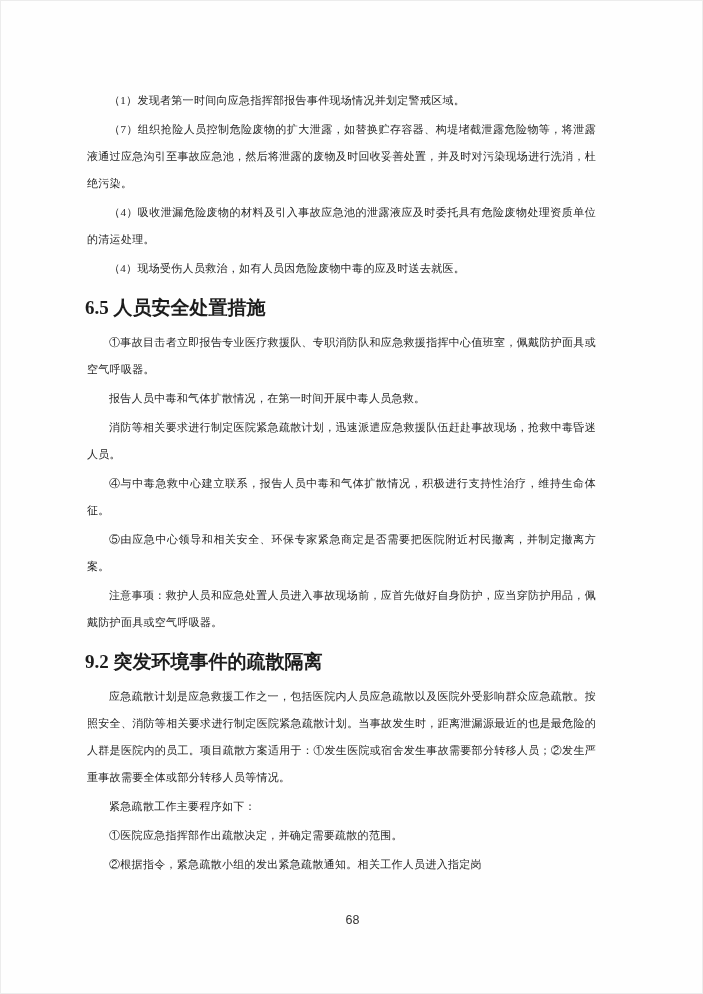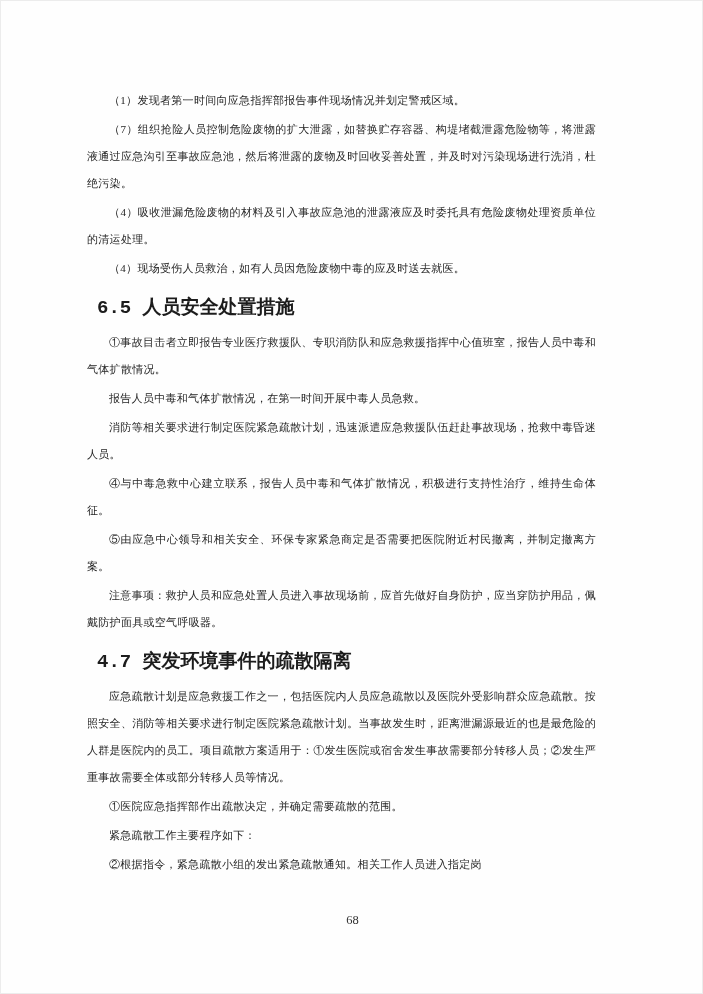--- a/index.html
+++ b/index.html
@@ -22,60 +22,60 @@
   .para {
     margin: 2px;
     font-size: 11px;
     line-height: 27px;
     text-align: justify;
     text-justify: inter-ideograph;
     text-indent: 2em;
     letter-spacing: 0.3px;
   }
   .heading {
-    margin: 12px 0 7px 12px;
+    margin: 12px 0 7px 0;
     font-size: 19px;
     line-height: 28px;
     font-weight: bold;
-    font-family: Liberation Mono, monospace;
+    font-family: Liberation Serif, serif;
     color: #1c1c1c;
     text-indent: 0;
   }
   .page-number {
     position: absolute;
     top: 912px;
     left: 0;
     width: 703px;
     text-align: center;
     font-size: 12.5px;
     color: #333333;
-    font-family: Liberation Serif, serif;
+    font-family: Liberation Sans, sans-serif;
   }
 </style>
 </head>
 <body>
 
 <div class="page">
 
   <p class="para">（1）发现者第一时间向应急指挥部报告事件现场情况并划定警戒区域。</p>
   <p class="para">（7）组织抢险人员控制危险废物的扩大泄露，如替换贮存容器、构堤堵截泄露危险物等，将泄露液通过应急沟引至事故应急池，然后将泄露的废物及时回收妥善处置，并及时对污染现场进行洗消，杜绝污染。</p>
   <p class="para">（4）吸收泄漏危险废物的材料及引入事故应急池的泄露液应及时委托具有危险废物处理资质单位的清运处理。</p>
   <p class="para">（4）现场受伤人员救治，如有人员因危险废物中毒的应及时送去就医。</p>
 
   <h2 class="heading">6.5 人员安全处置措施</h2>
 
-  <p class="para">①事故目击者立即报告专业医疗救援队、专职消防队和应急救援指挥中心值班室，报告人员中毒和气体扩散情况。</p>
+  <p class="para">①事故目击者立即报告专业医疗救援队、专职消防队和应急救援指挥中心值班室，佩戴防护面具或空气呼吸器。</p>
   <p class="para">报告人员中毒和气体扩散情况，在第一时间开展中毒人员急救。</p>
   <p class="para">消防等相关要求进行制定医院紧急疏散计划，迅速派遣应急救援队伍赶赴事故现场，抢救中毒昏迷人员。</p>
   <p class="para">④与中毒急救中心建立联系，报告人员中毒和气体扩散情况，积极进行支持性治疗，维持生命体征。</p>
   <p class="para">⑤由应急中心领导和相关安全、环保专家紧急商定是否需要把医院附近村民撤离，并制定撤离方案。</p>
   <p class="para">注意事项：救护人员和应急处置人员进入事故现场前，应首先做好自身防护，应当穿防护用品，佩戴防护面具或空气呼吸器。</p>
 
-  <h2 class="heading">4.7 突发环境事件的疏散隔离</h2>
+  <h2 class="heading">9.2 突发环境事件的疏散隔离</h2>
 
   <p class="para">应急疏散计划是应急救援工作之一，包括医院内人员应急疏散以及医院外受影响群众应急疏散。按照安全、消防等相关要求进行制定医院紧急疏散计划。当事故发生时，距离泄漏源最近的也是最危险的人群是医院内的员工。项目疏散方案适用于：①发生医院或宿舍发生事故需要部分转移人员；②发生严重事故需要全体或部分转移人员等情况。</p>
+  <p class="para">紧急疏散工作主要程序如下：</p>
   <p class="para">①医院应急指挥部作出疏散决定，并确定需要疏散的范围。</p>
-  <p class="para">紧急疏散工作主要程序如下：</p>
   <p class="para">②根据指令，紧急疏散小组的发出紧急疏散通知。相关工作人员进入指定岗</p>
 
   <div class="page-number">68</div>
 
 </div>
 
 </body></html>

